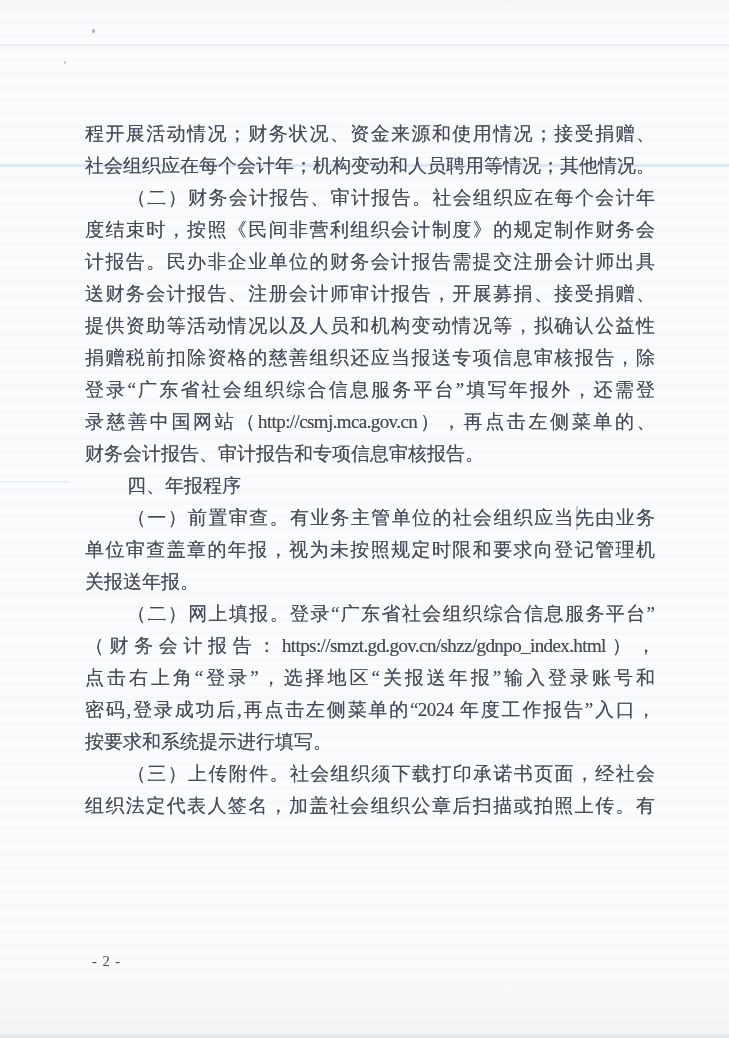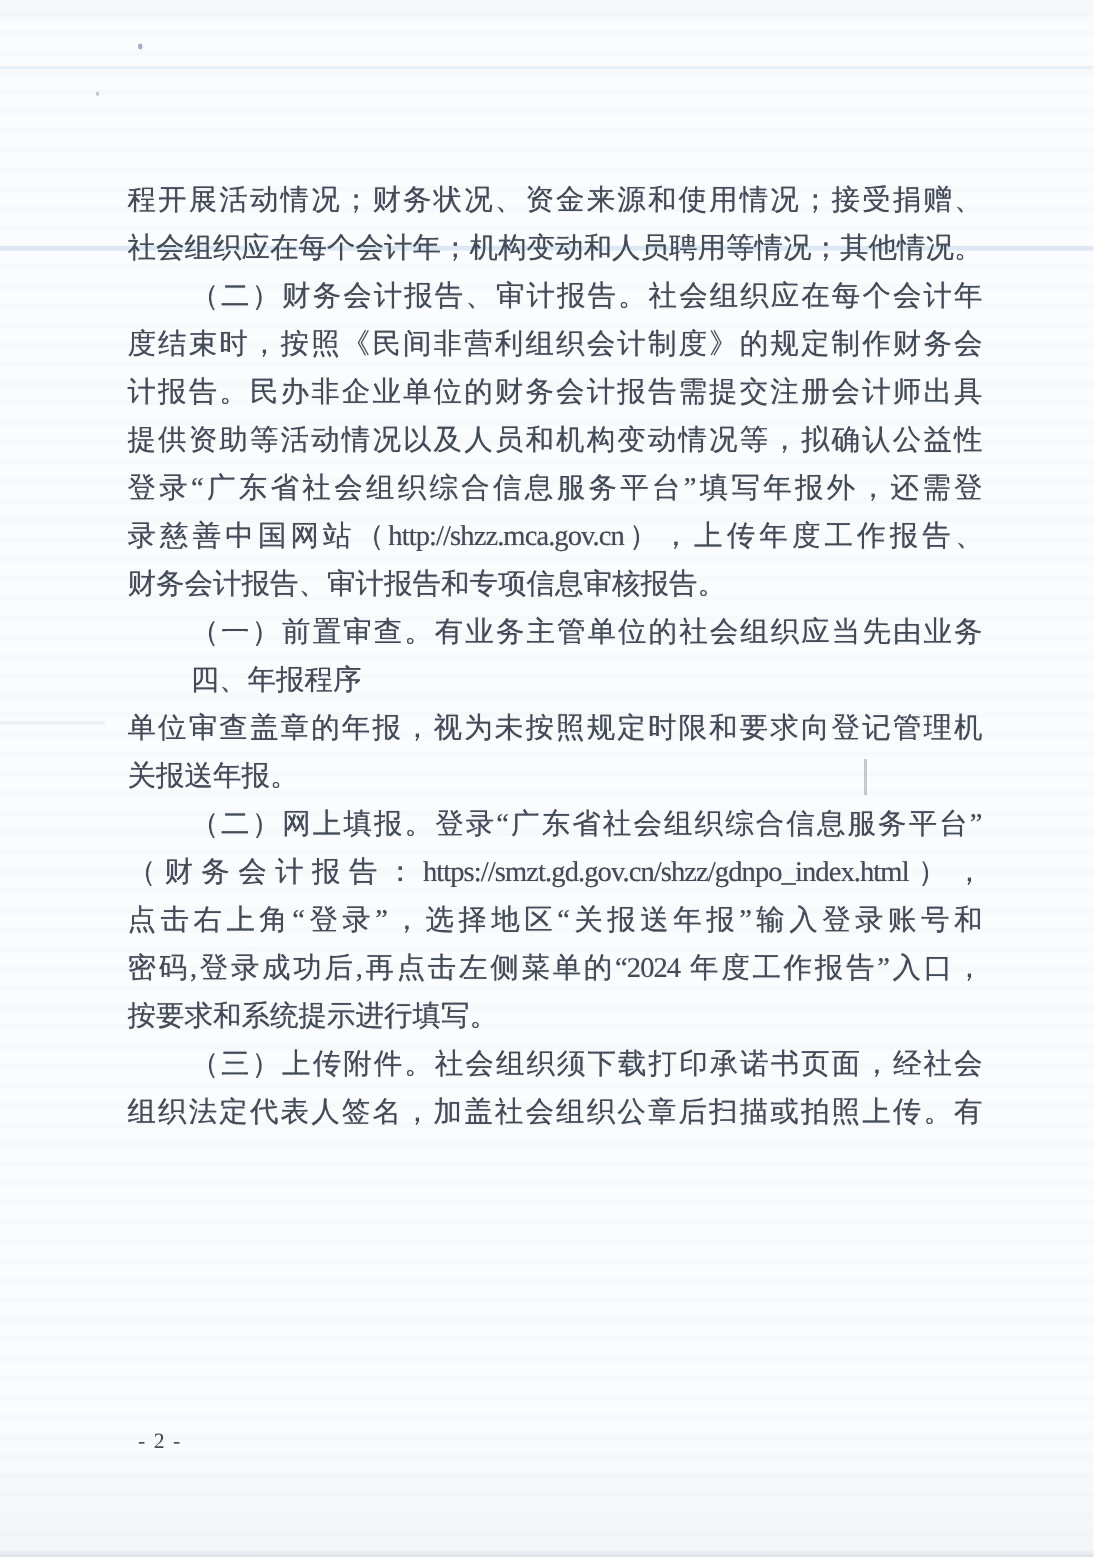--- a/index.html
+++ b/index.html
@@ -80,26 +80,28 @@
   <div class="artifact speck-1"></div>
   <div class="artifact speck-2"></div>
   <div class="artifact v-mark"></div>
 
   <div class="text-block">
     <div class="line j">程开展活动情况；财务状况、资金来源和使用情况；接受捐赠、</div>
     <div class="line j">社会组织应在每个会计年；机构变动和人员聘用等情况；其他情况。</div>
     <div class="line j ind">（二）财务会计报告、审计报告。社会组织应在每个会计年</div>
     <div class="line j">度结束时，按照《民间非营利组织会计制度》的规定制作财务会</div>
     <div class="line j">计报告。民办非企业单位的财务会计报告需提交注册会计师出具</div>
+    <div class="line j">送财务会计报告、注册会计师审计报告，开展募捐、接受捐赠、</div>
     <div class="line j">提供资助等活动情况以及人员和机构变动情况等，拟确认公益性</div>
+    <div class="line j">捐赠税前扣除资格的慈善组织还应当报送专项信息审核报告，除</div>
     <div class="line j">登录“广东省社会组织综合信息服务平台”填写年报外，还需登</div>
-    <div class="line j tight">录慈善中国网站（http://shzz.mca.gov.cn），上传年度工作报告、</div>
+    <div class="line j tight">录慈善中国网站（http://csmj.mca.gov.cn），再点击左侧菜单的、</div>
     <div class="line">财务会计报告、审计报告和专项信息审核报告。</div>
+    <div class="line ind">四、年报程序</div>
     <div class="line j ind">（一）前置审查。有业务主管单位的社会组织应当先由业务</div>
-    <div class="line ind">四、年报程序</div>
     <div class="line j">单位审查盖章的年报，视为未按照规定时限和要求向登记管理机</div>
     <div class="line">关报送年报。</div>
     <div class="line j ind">（二）网上填报。登录“广东省社会组织综合信息服务平台”</div>
     <div class="line j tight">（财务会计报告：https://smzt.gd.gov.cn/shzz/gdnpo_index.html），</div>
     <div class="line j">点击右上角“登录”，选择地区“关报送年报”输入登录账号和</div>
     <div class="line j tight">密码,登录成功后,再点击左侧菜单的“2024 年度工作报告”入口，</div>
     <div class="line">按要求和系统提示进行填写。</div>
     <div class="line j ind">（三）上传附件。社会组织须下载打印承诺书页面，经社会</div>
     <div class="line j">组织法定代表人签名，加盖社会组织公章后扫描或拍照上传。有</div>
   </div>

